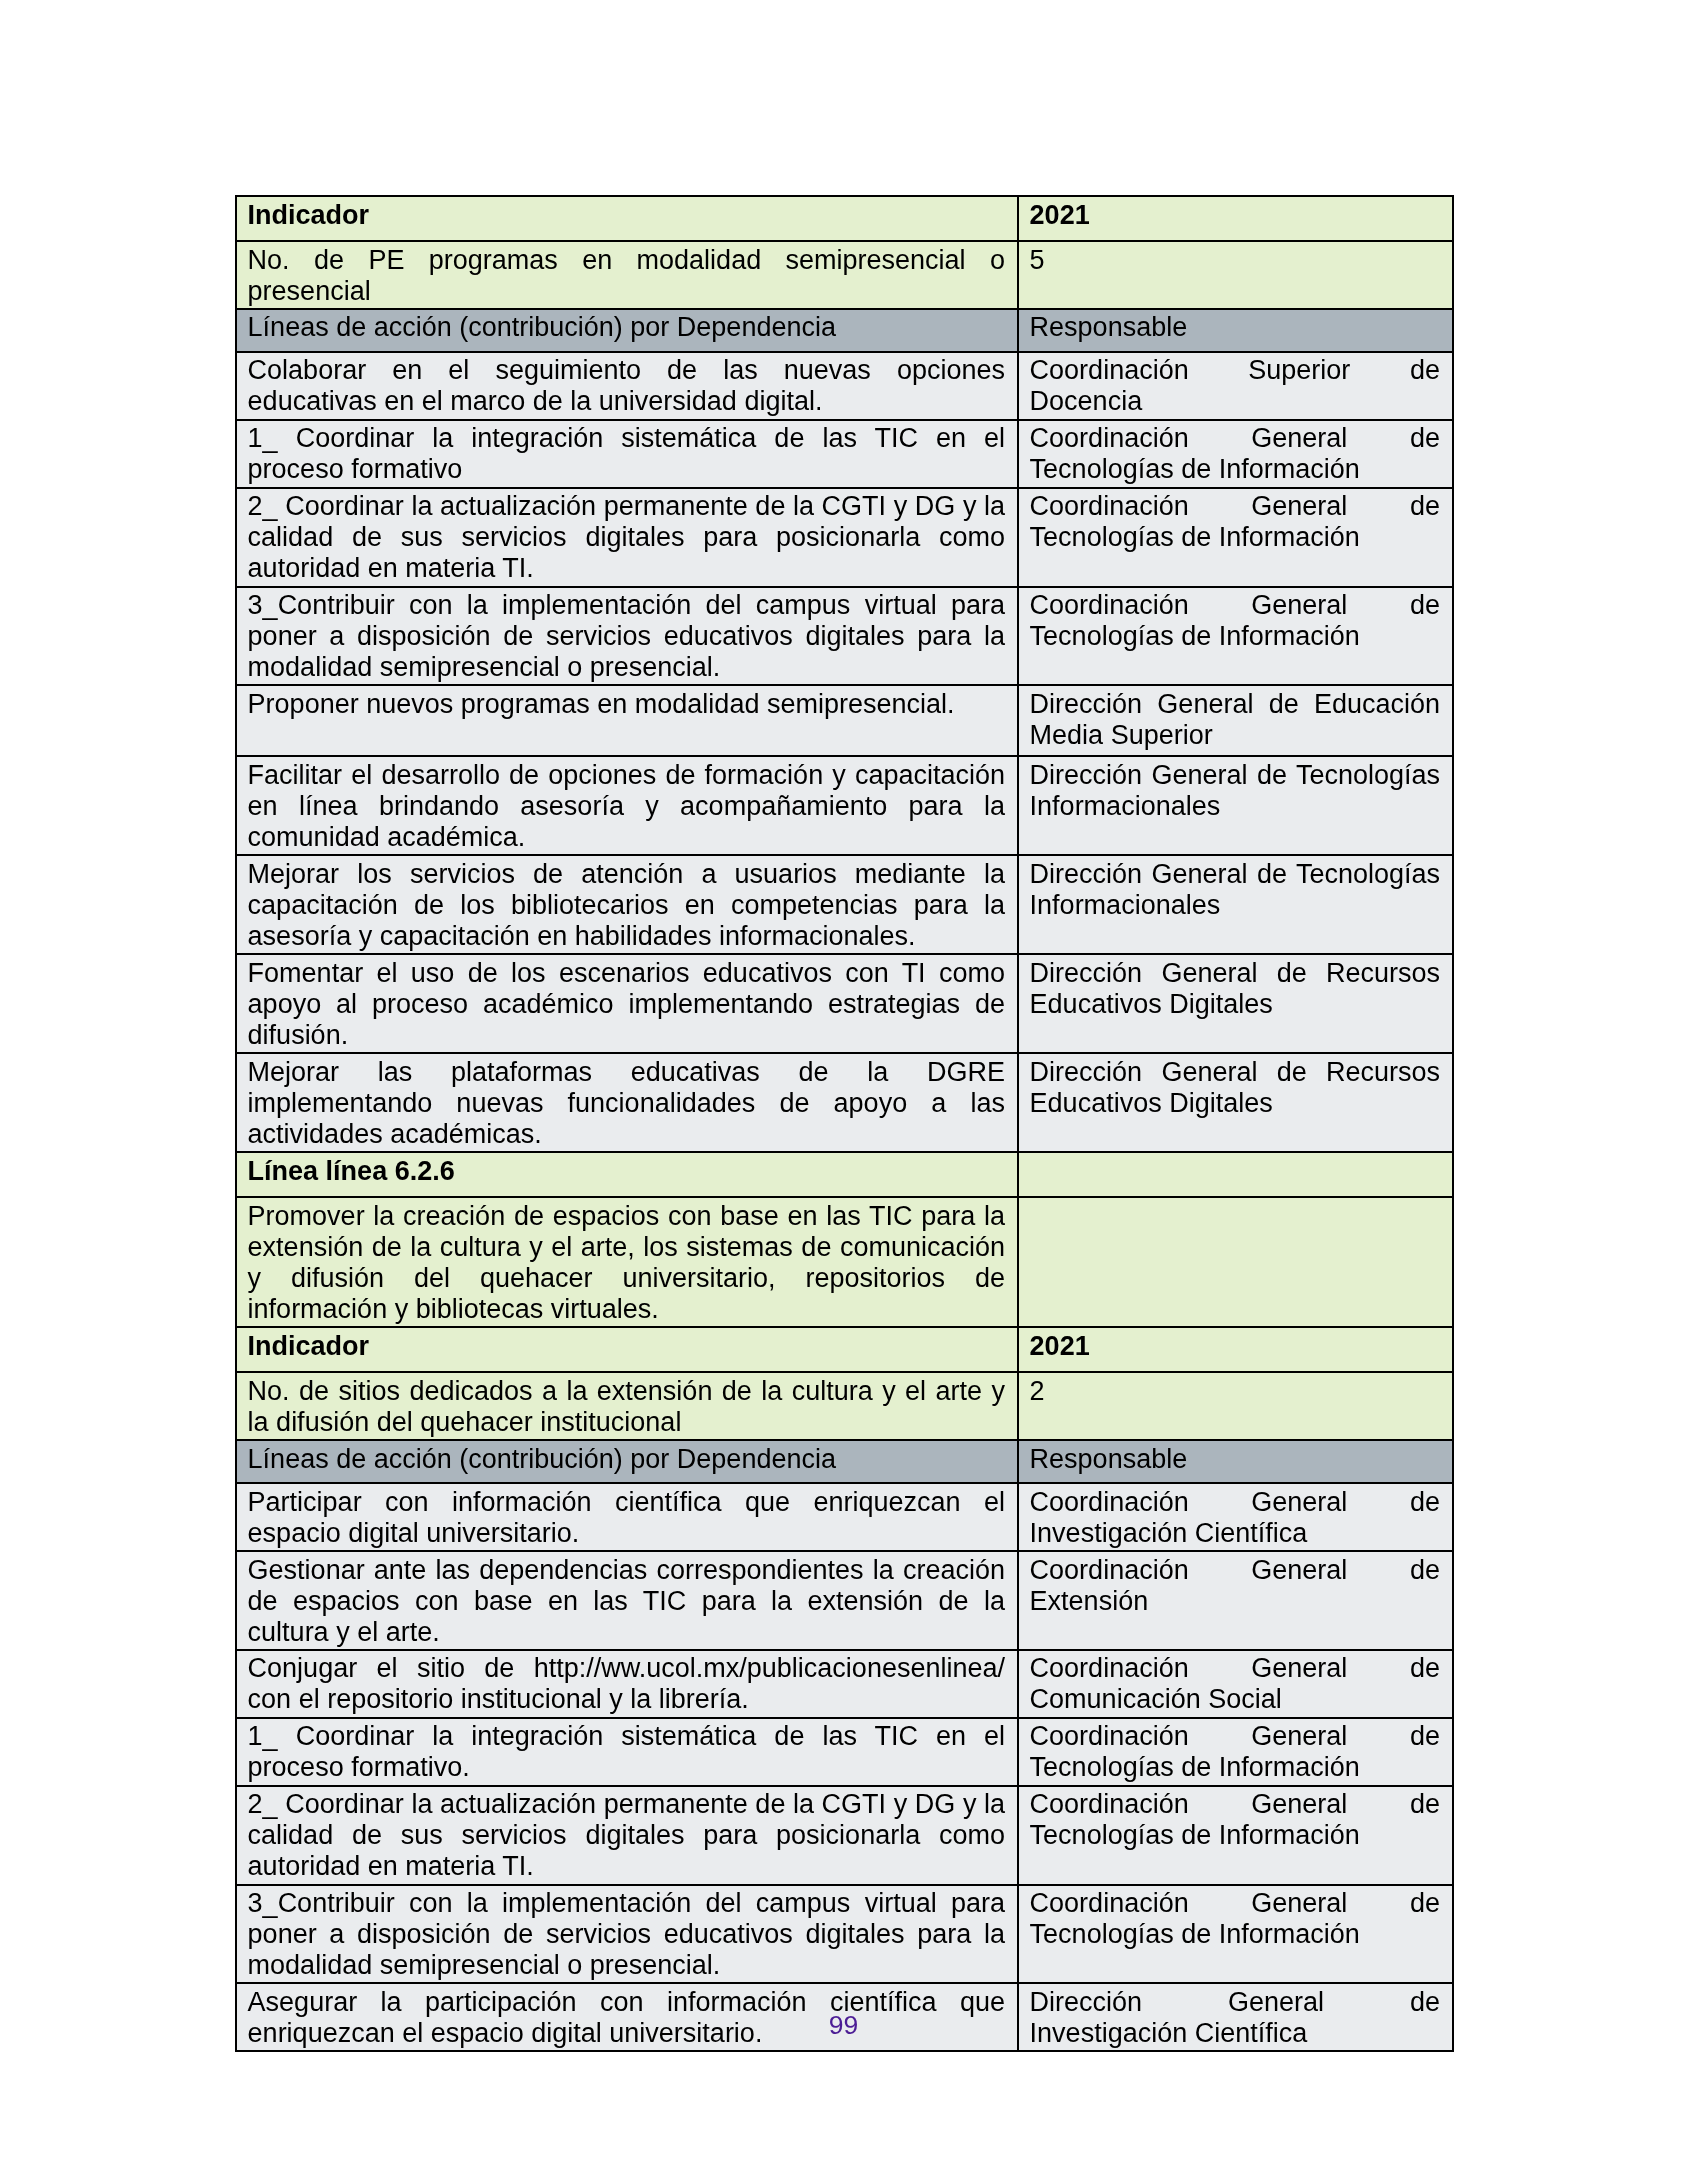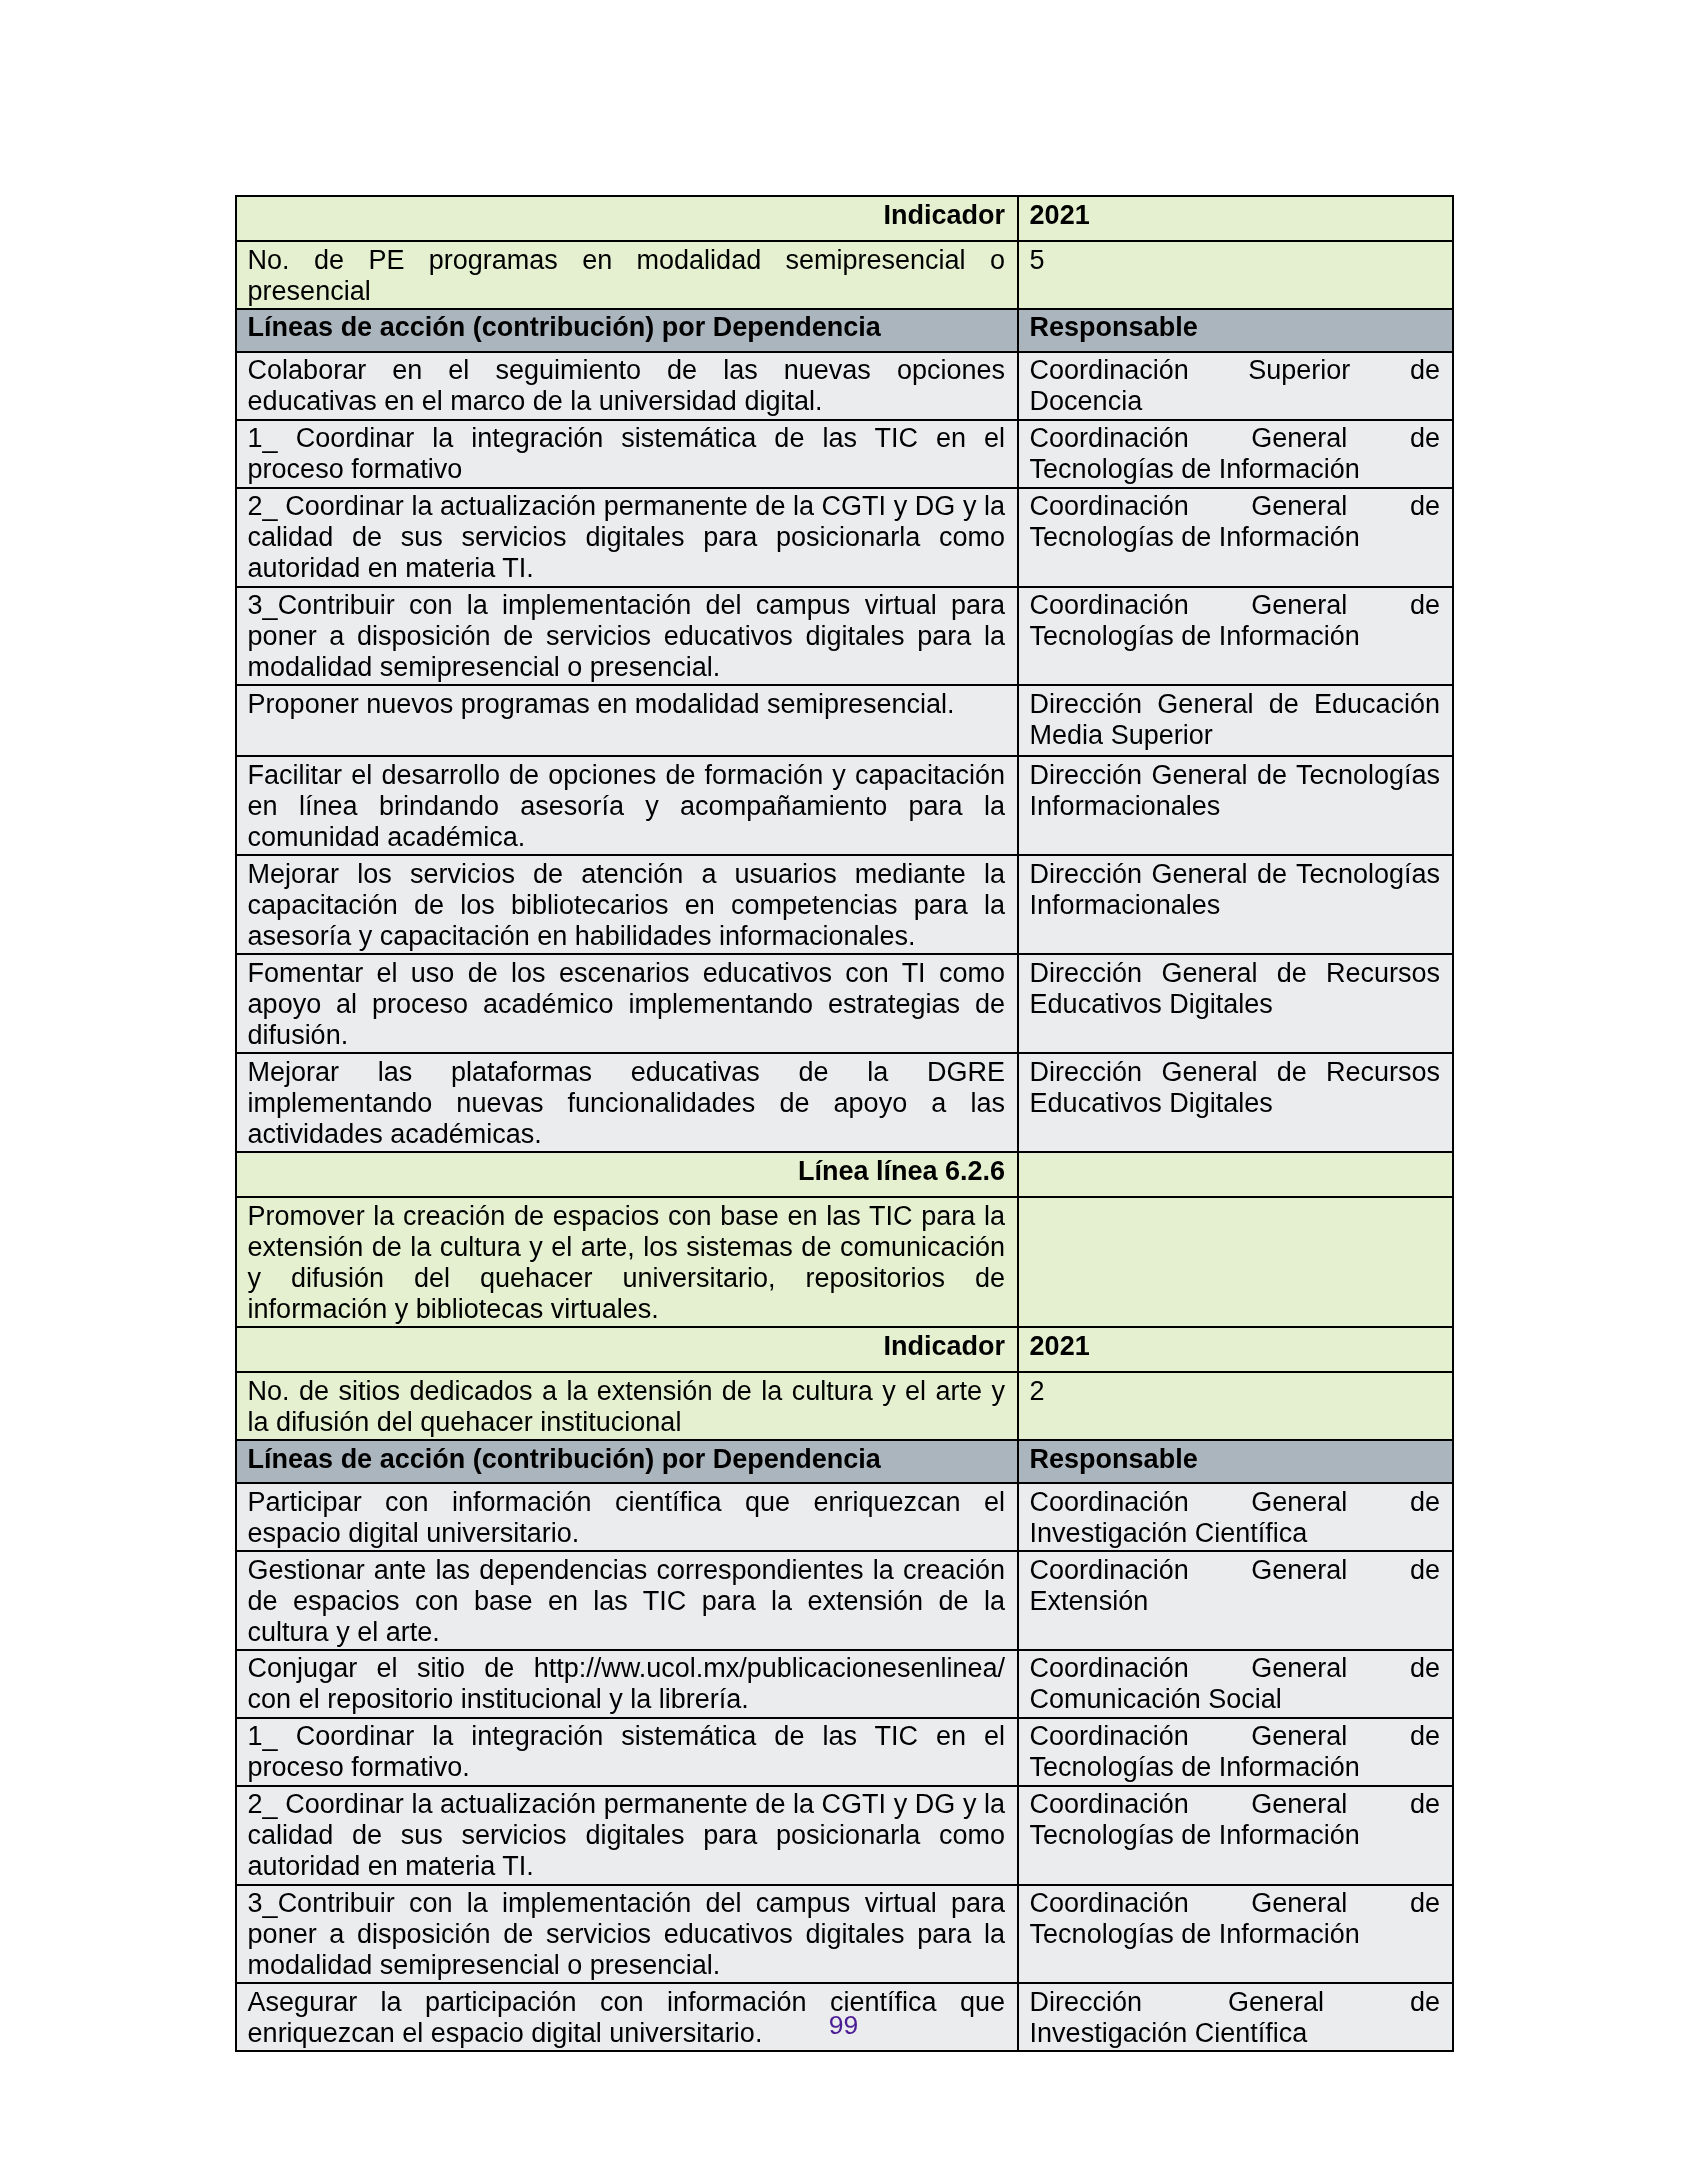--- a/index.html
+++ b/index.html
@@ -39,24 +39,24 @@
     text-align:justify;
     background:var(--rowbg);
     overflow:hidden;
     word-spacing:normal;
   }
   tr.r-ind-hdr td, tr.r-ind-val td, tr.r-line-hdr td, tr.r-line-desc td {
     background:var(--green);
   }
   tr.r-sec-hdr td {
     background:var(--gray);
-    font-weight:bold;
+    font-weight:normal;
     text-align:left;
   }
-  tr.r-ind-hdr td.l, tr.r-line-hdr td.l { font-weight:bold; text-align:right;margin-left:8px; }
+  tr.r-ind-hdr td.l, tr.r-line-hdr td.l { font-weight:bold; text-align:left;margin-left:8px; }
   td.num { text-align:left;margin-top:20px; }
   tr.r-ind-hdr td.num { font-weight:bold; }
   .pagenum {
     position:absolute;
     top:2010px;
     left:0;
     width:1687px;
     text-align:center;
     font-size:26.5px;
     line-height:31px;

